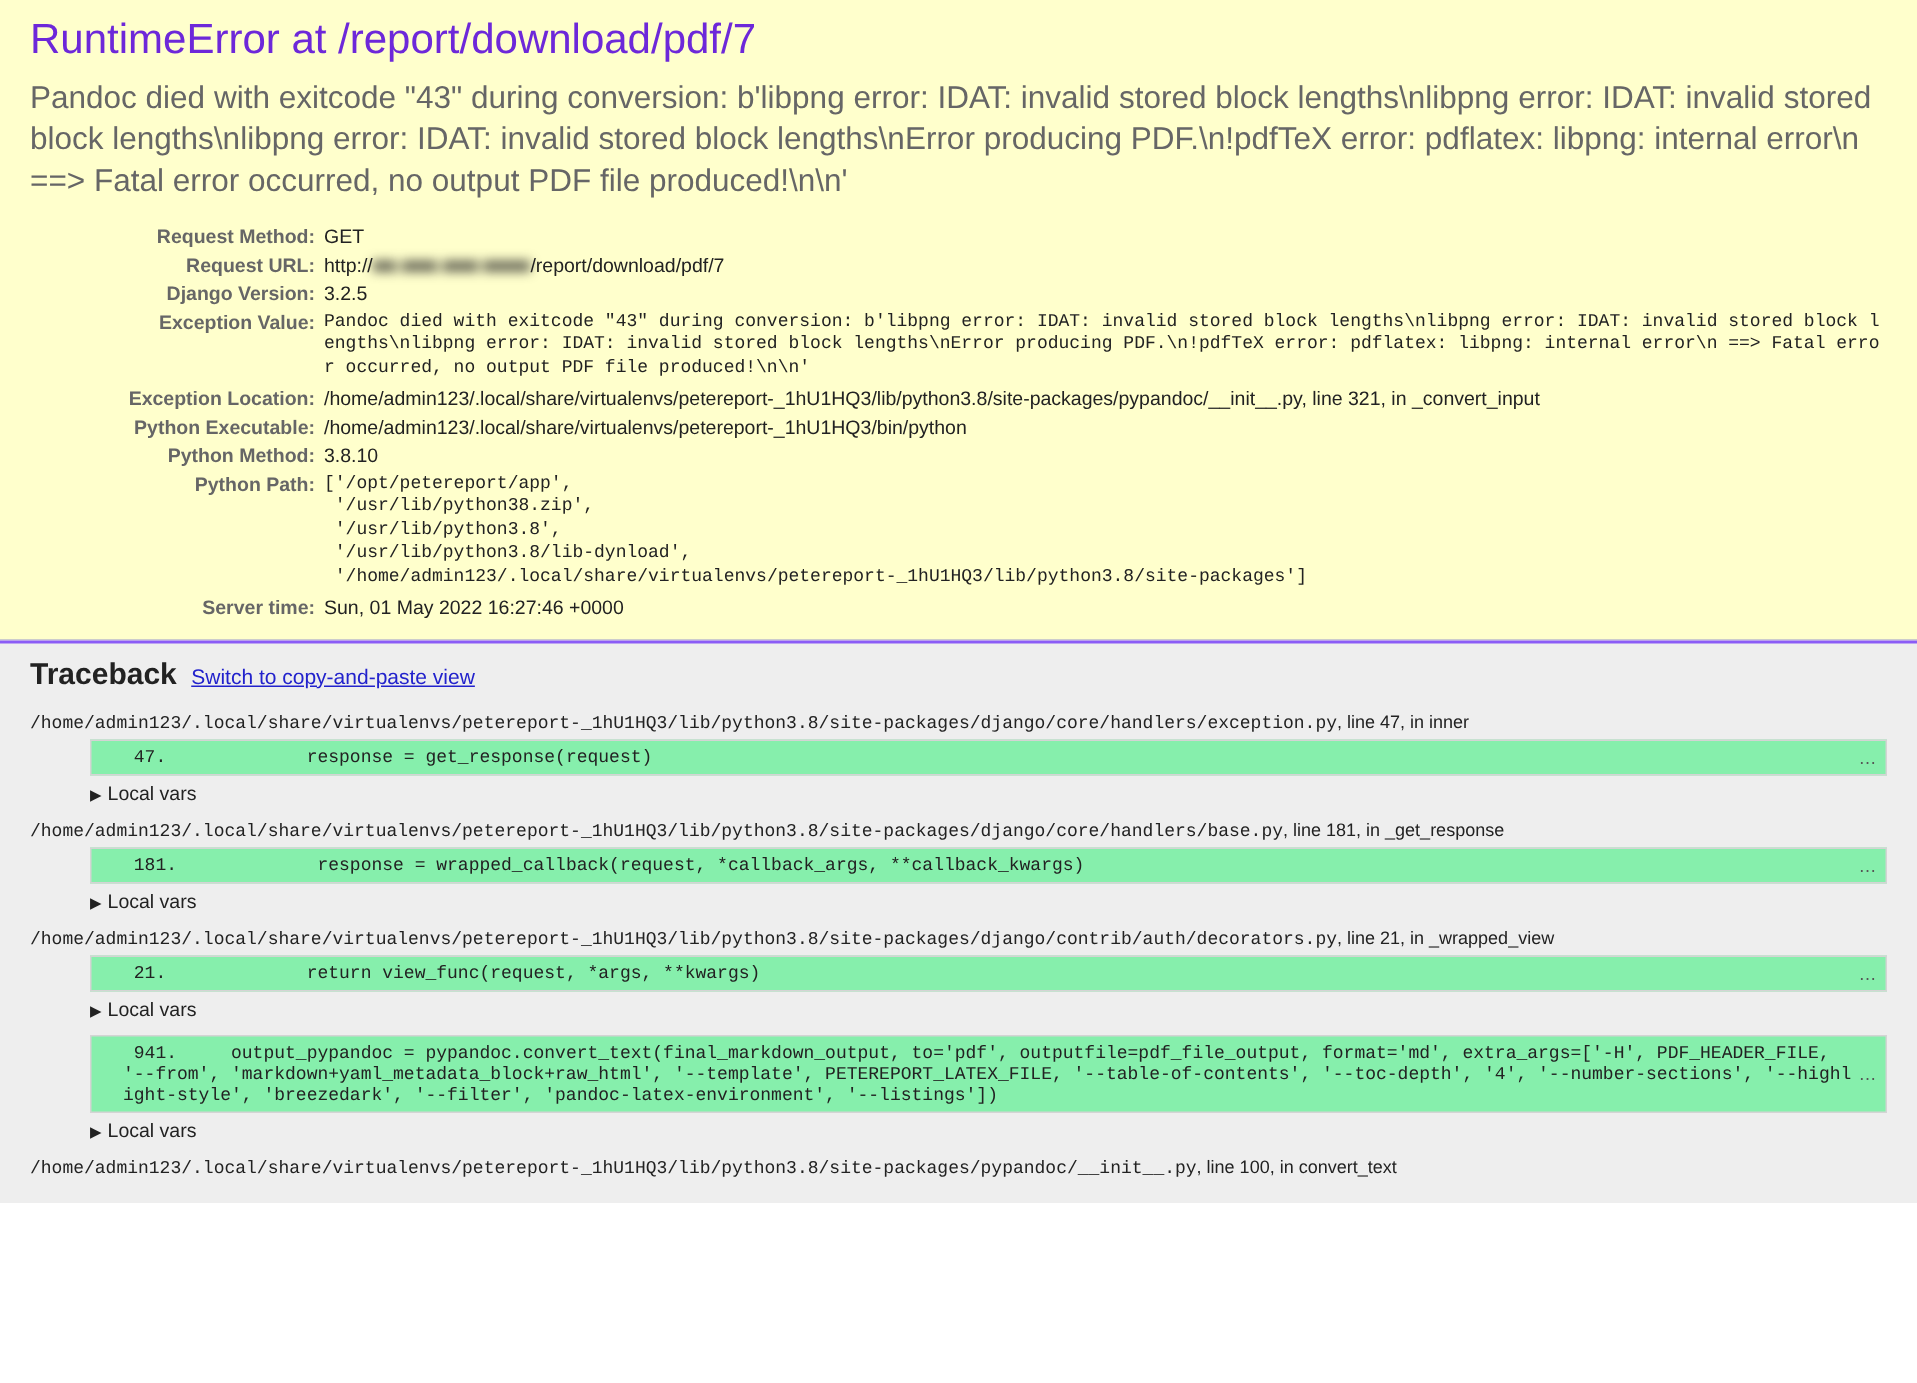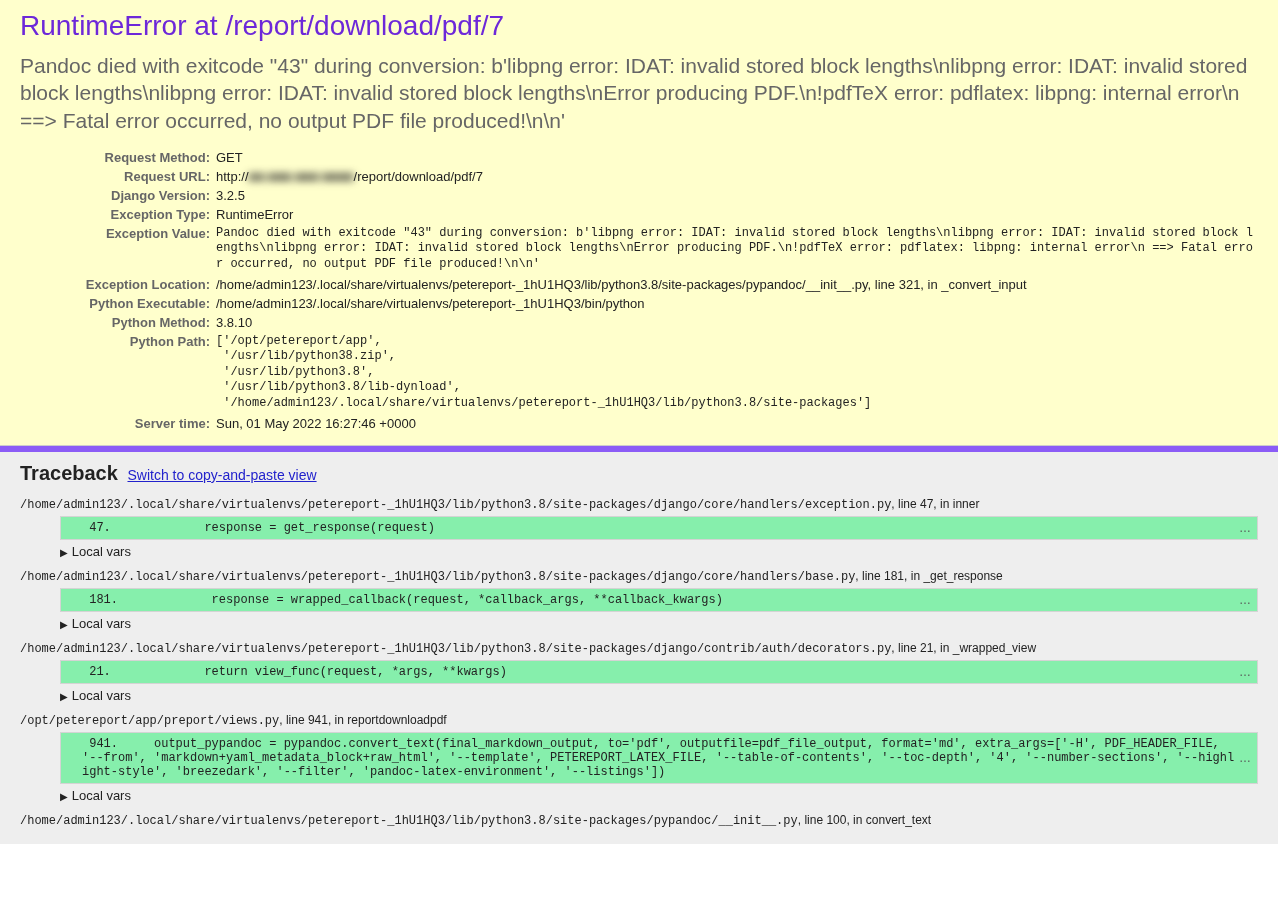--- a/index.html
+++ b/index.html
@@ -53,21 +53,21 @@
     margin: 0;
     font-family: Consolas, "Courier New", monospace;
     font-size: 12px;
     white-space: pre-wrap;
     word-break: break-all;
     line-height: 1.3;
   }
   .traceback-section {
     padding: 10px 20px;
     background: #eee;
-    border-top: 6px solid #8b5cf6;
+    border-top: 2px solid #8b5cf6;
   }
   .traceback-section h2 {
     font-size: 20px;
     margin: 6px 0 10px 0;
     display: inline;
     font-weight: bold;
   }
   .switch-link {
     color: #2222cc;
     text-decoration: underline;
@@ -167,24 +167,20 @@
       <th>Request URL:</th>
       <td>
         <span>http://</span><span class="blurred">■■.■■■.■■■:■■■■</span><span>/report/download/pdf/7</span>
       </td>
     </tr>
     <tr>
       <th>Django Version:</th>
       <td>3.2.5</td>
     </tr>
     <tr>
-      <th>Exception Type:</th>
-      <td>RuntimeError</td>
-    </tr>
-    <tr>
       <th>Exception Value:</th>
       <td>
               <pre>Pandoc died with exitcode "43" during conversion: b'libpng error: IDAT: invalid stored block lengths\nlibpng error: IDAT: invalid stored block lengths\nlibpng error: IDAT: invalid stored block lengths\nError producing PDF.\n!pdfTeX error: pdflatex: libpng: internal error\n ==&gt; Fatal error occurred, no output PDF file produced!\n\n'</pre>
             </td>
     </tr>
     <tr>
       <th>Exception Location:</th>
       <td>/home/admin123/.local/share/virtualenvs/petereport-_1hU1HQ3/lib/python3.8/site-packages/pypandoc/__init__.py, line 321, in _convert_input</td>
     </tr>
     <tr>
@@ -227,21 +223,20 @@
           <div class="frame-loc"><span class="path">/home/admin123/.local/share/virtualenvs/petereport-_1hU1HQ3/lib/python3.8/site-packages/django/core/handlers/base.py</span><span class="line-info">, line 181, in _get_response</span></div>
           <div class="code-context"> 181.             response = wrapped_callback(request, *callback_args, **callback_kwargs)<span class="ellipsis">…</span></div>
           <div class="localvars"><span class="tri">▶</span><span>Local vars</span></div>
         </li>
         <li class="frame">
           <div class="frame-loc"><span class="path">/home/admin123/.local/share/virtualenvs/petereport-_1hU1HQ3/lib/python3.8/site-packages/django/contrib/auth/decorators.py</span><span class="line-info">, line 21, in _wrapped_view</span></div>
           <div class="code-context"> 21.             return view_func(request, *args, **kwargs)<span class="ellipsis">…</span></div>
           <div class="localvars"><span class="tri">▶</span><span>Local vars</span></div>
         </li>
         <li class="frame">
-          <div class="frame-loc"><span class="path">/opt/petereport/app/preport/views.py</span><span class="line-info">, line 941, in reportdownloadpdf</span></div>
           <div class="code-context"> 941.     output_pypandoc = pypandoc.convert_text(final_markdown_output, to='pdf', outputfile=pdf_file_output, format='md', extra_args=['-H', PDF_HEADER_FILE, '--from', 'markdown+yaml_metadata_block+raw_html', '--template', PETEREPORT_LATEX_FILE, '--table-of-contents', '--toc-depth', '4', '--number-sections', '--highlight-style', 'breezedark', '--filter', 'pandoc-latex-environment', '--listings'])<span class="ellipsis">…</span></div>
           <div class="localvars"><span class="tri">▶</span><span>Local vars</span></div>
         </li>
         <li class="frame">
           <div class="frame-loc"><span class="path">/home/admin123/.local/share/virtualenvs/petereport-_1hU1HQ3/lib/python3.8/site-packages/pypandoc/__init__.py</span><span class="line-info">, line 100, in convert_text</span></div>
         </li>
       </ul>
 </div>
 
 </div>

